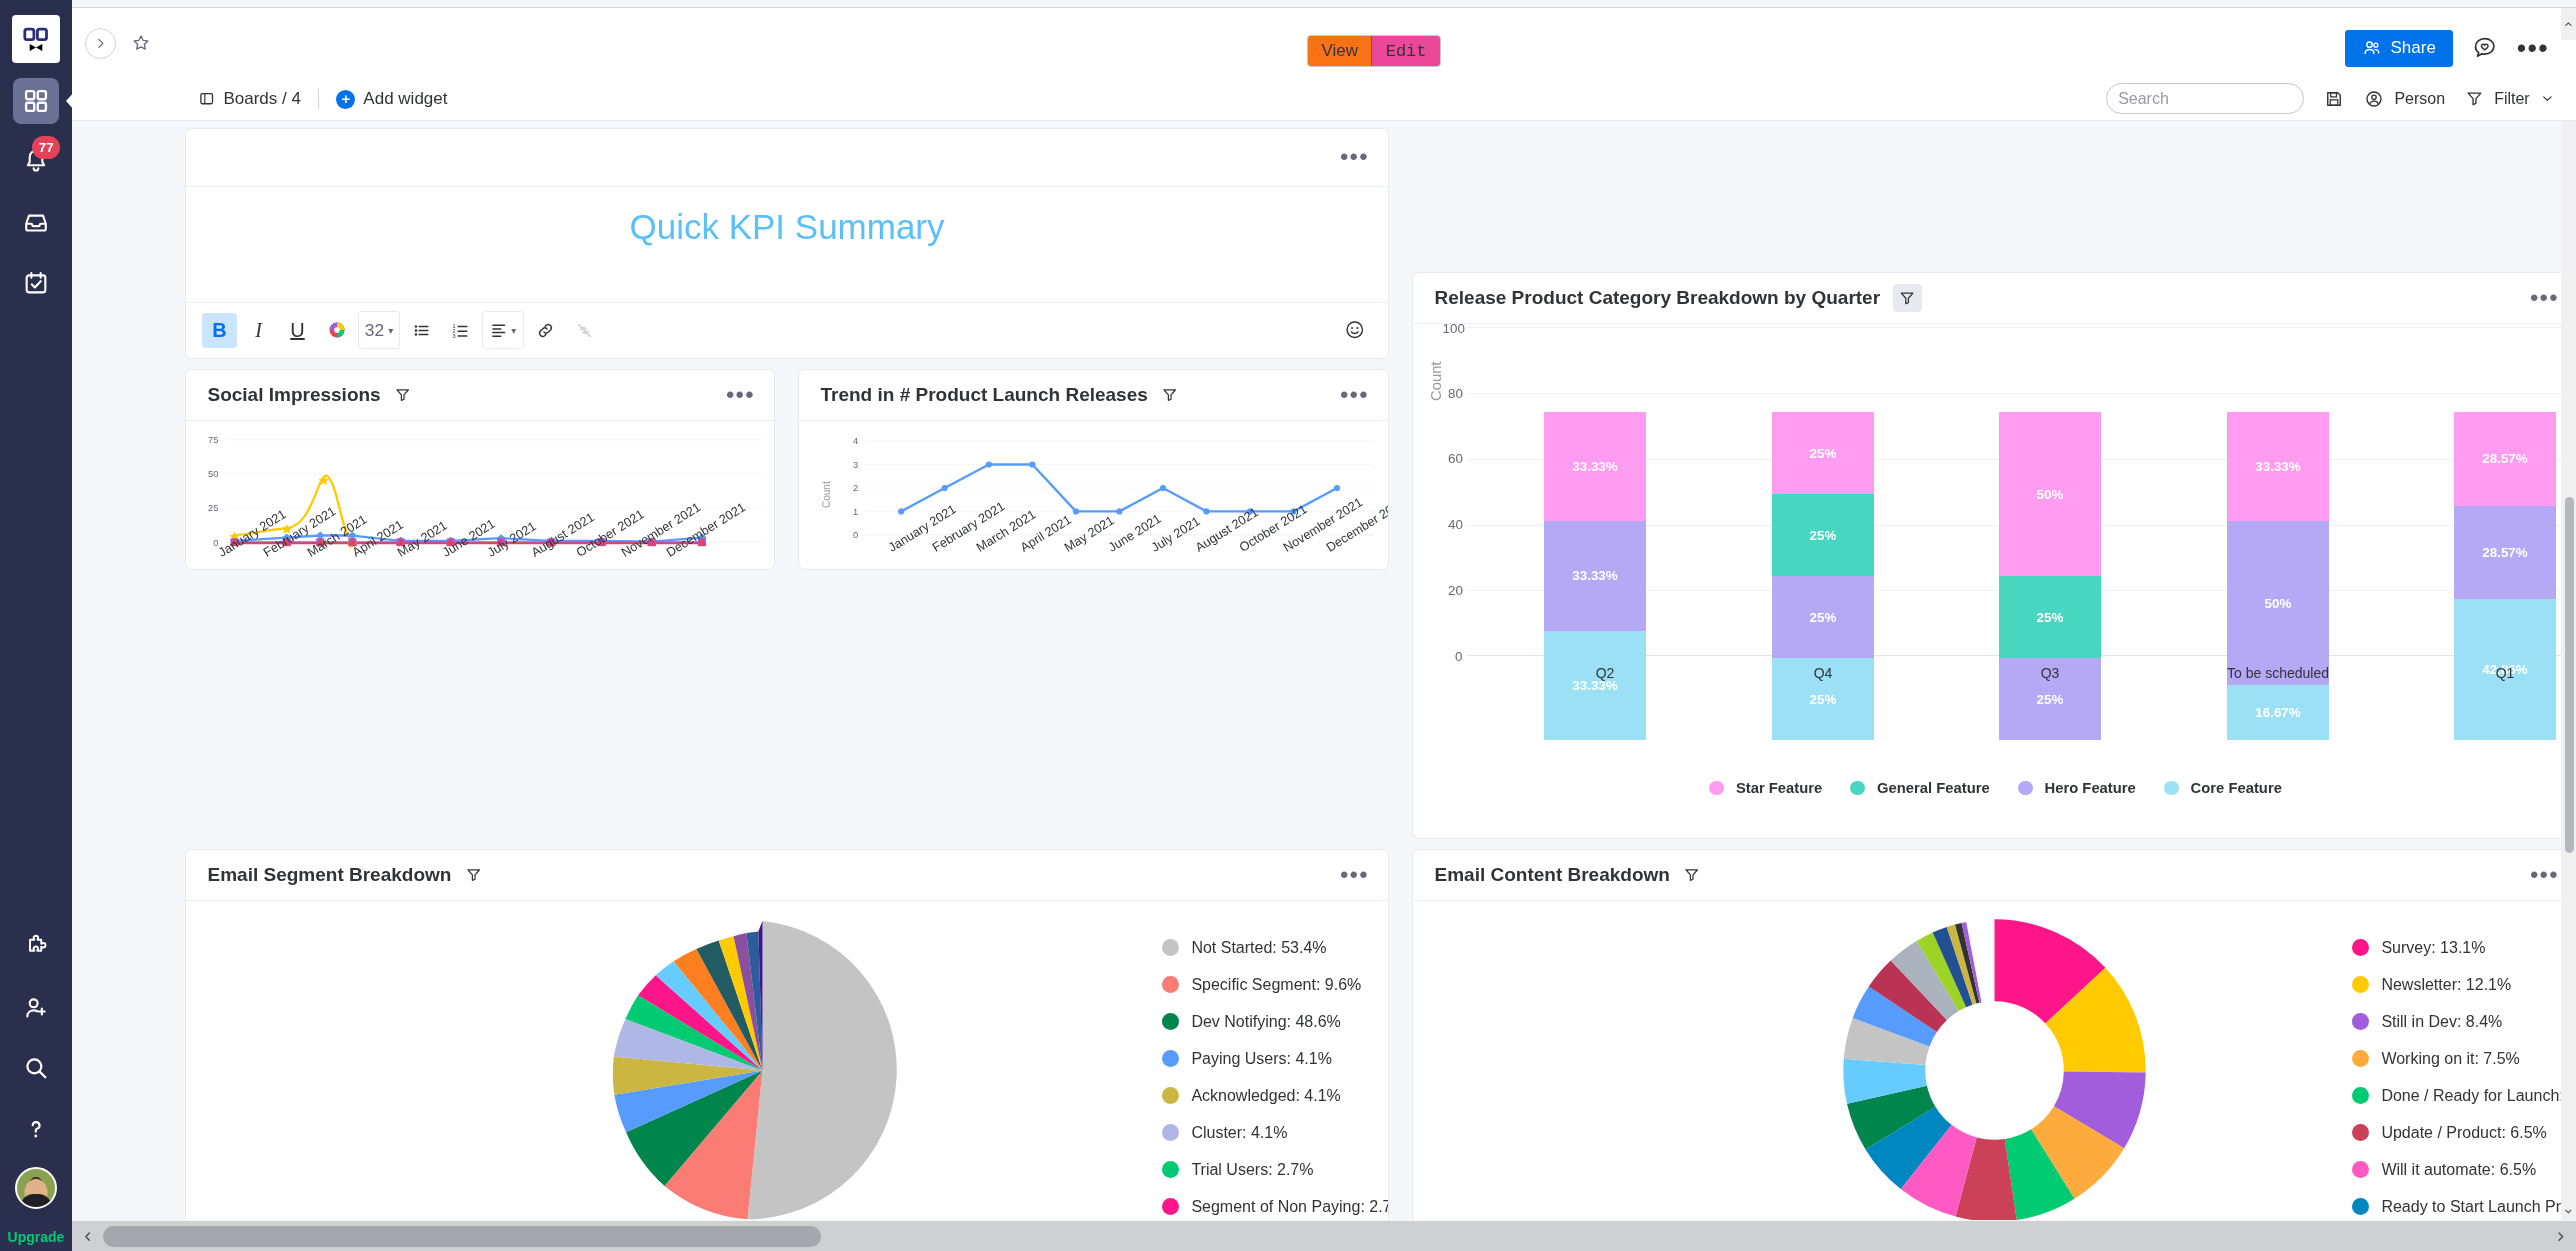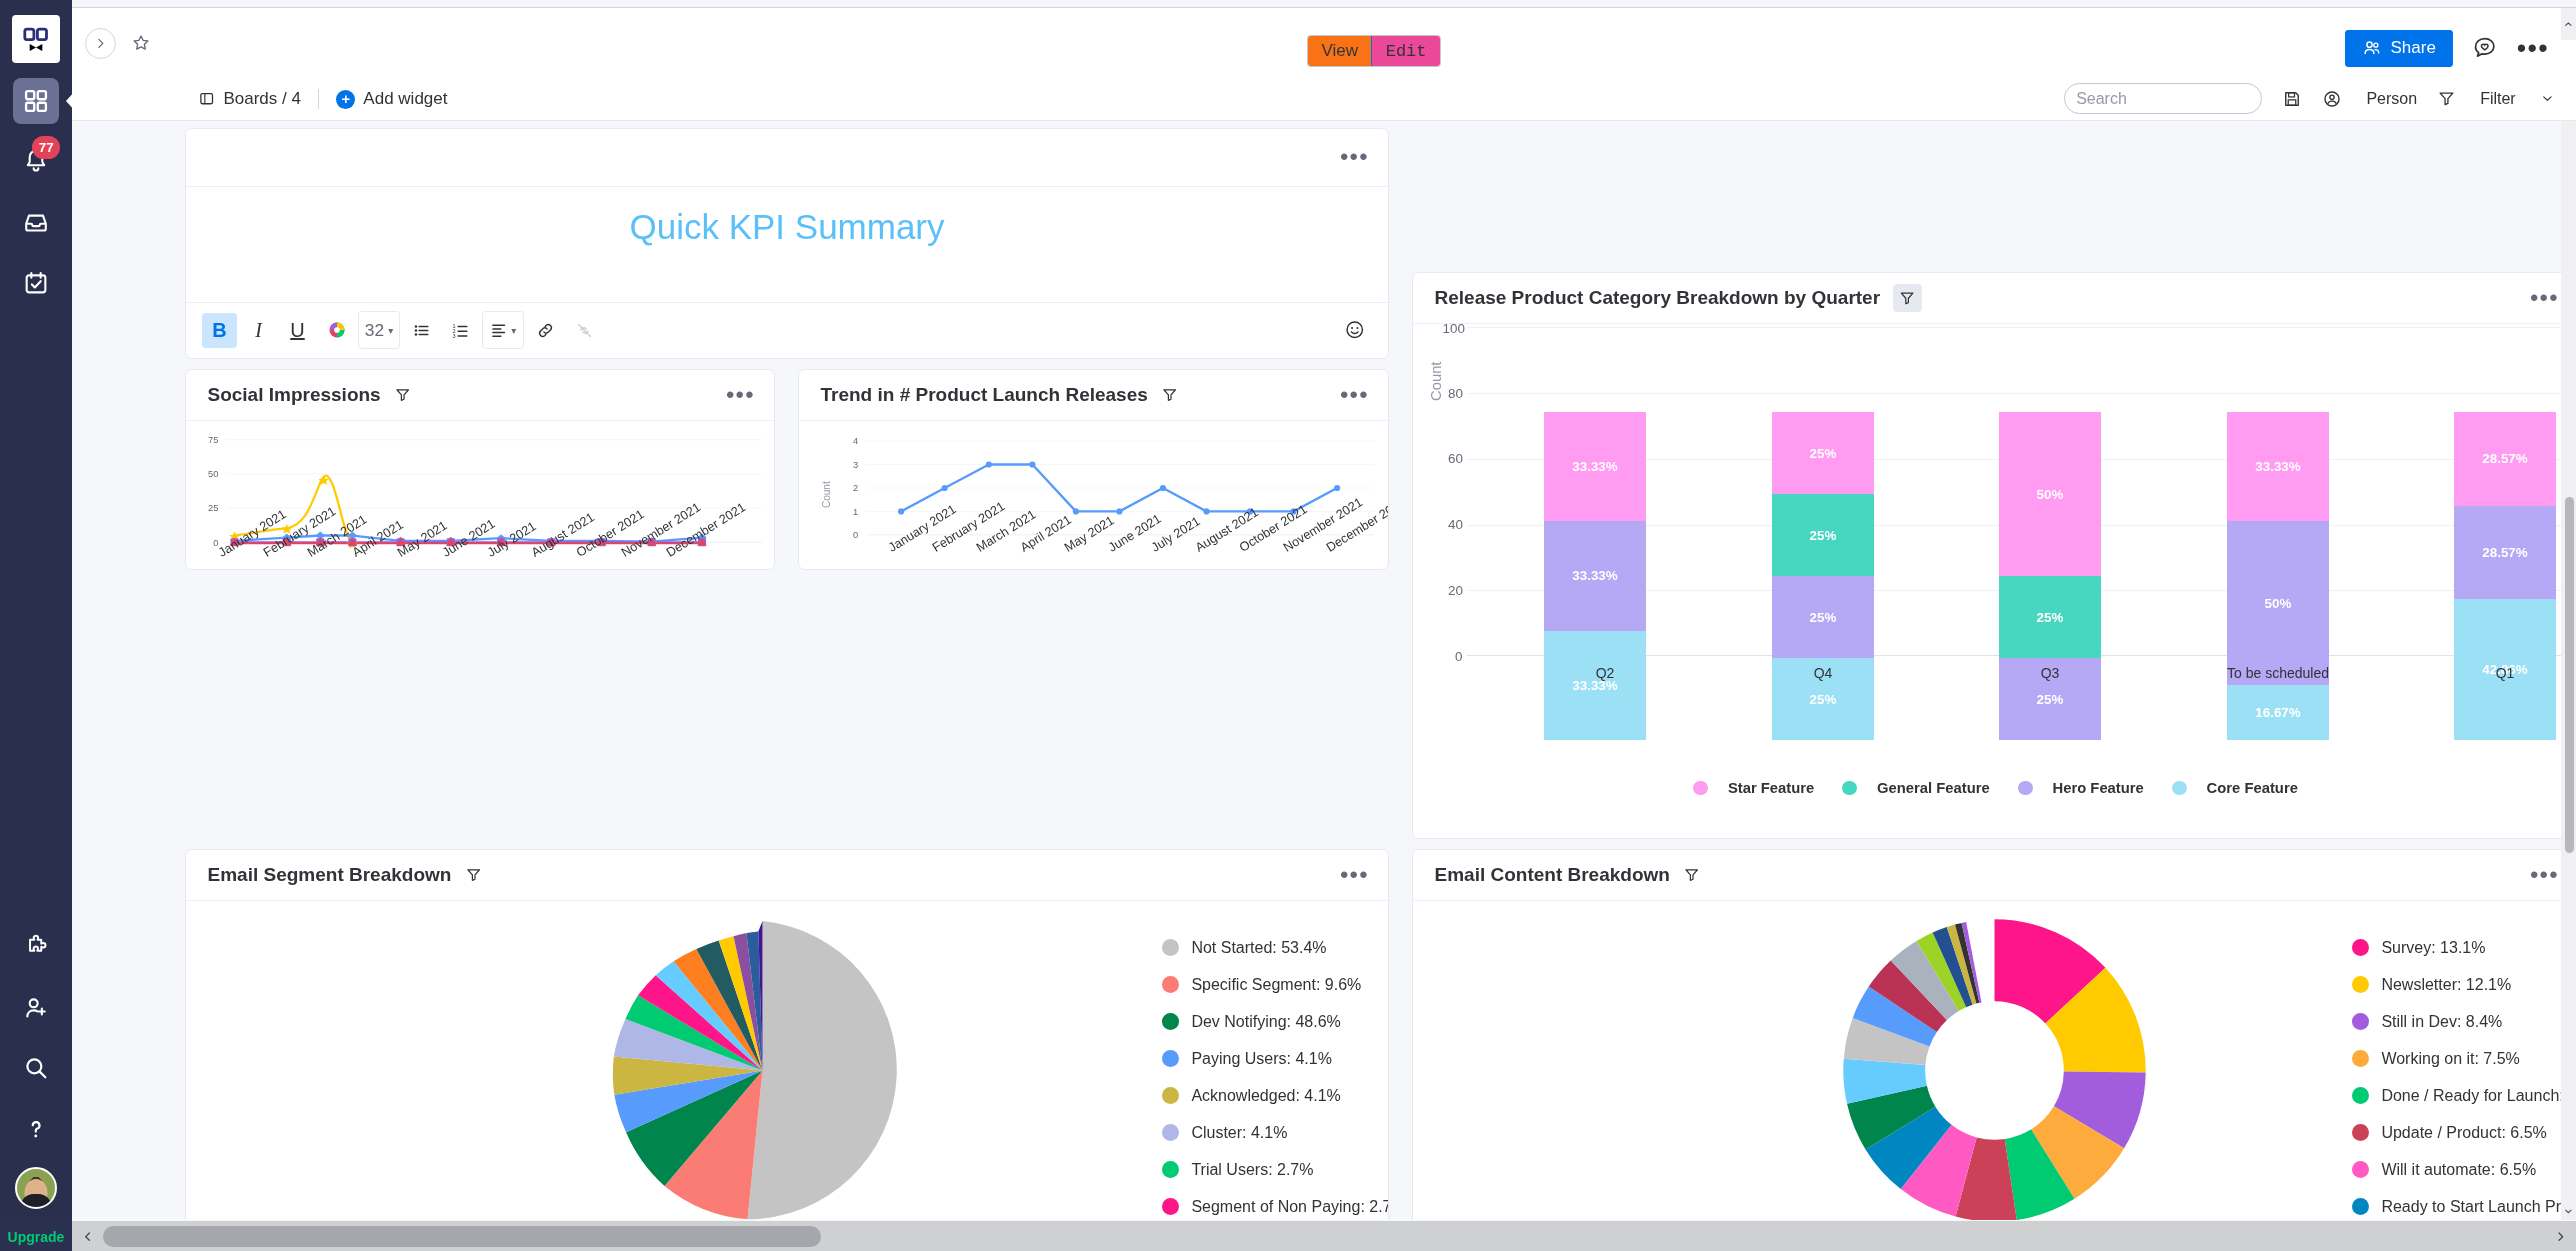--- a/index.html
+++ b/index.html
@@ -160,21 +160,21 @@
     background: #fff;
   }
   #search-box input {
     flex: 1; border: none; outline: none;
     font-size: 16px; color: #676879;
     font-family: "Liberation Sans", sans-serif;
     background: transparent;
   }
   #search-box input::placeholder { color: #9699a6; }
   .sub-tool {
-    display: flex; align-items: center; gap: 24px;
+    display: flex; align-items: center; gap: 10px;
     font-size: 16px; color: #323338;
   }
 
   
   #board {
     position: absolute; left: 0; top: 121px;
     width: 2504px; height: 1099px;
     background: #f6f7fb;
     overflow: hidden;
   }
@@ -273,21 +273,21 @@
     position: absolute;
     font-size: 14px; color: #323338;
     text-align: center; white-space: nowrap;
   }
   .blegend {
     position: absolute; bottom: 8px;
     width: 100%;
     display: flex; align-items: center; justify-content: center; gap: 28px;
     font-size: 14.8px; font-weight: 700; color: #323338;
   }
-  .blegend .it { display: flex; align-items: center; gap: 20px; text-align: right; }
+  .blegend .it { display: flex; align-items: center; gap: 12px; text-align: right; }
   .dot { width: 14.8px; height: 14.8px; border-radius: 50%; flex: none; }
 
   
   .pie-legend {
     position: absolute;
     display: flex; flex-direction: column; gap: 0;
   }
   .pl-item {
     display: flex; align-items: center; gap: 12px;
     height: 37px;

